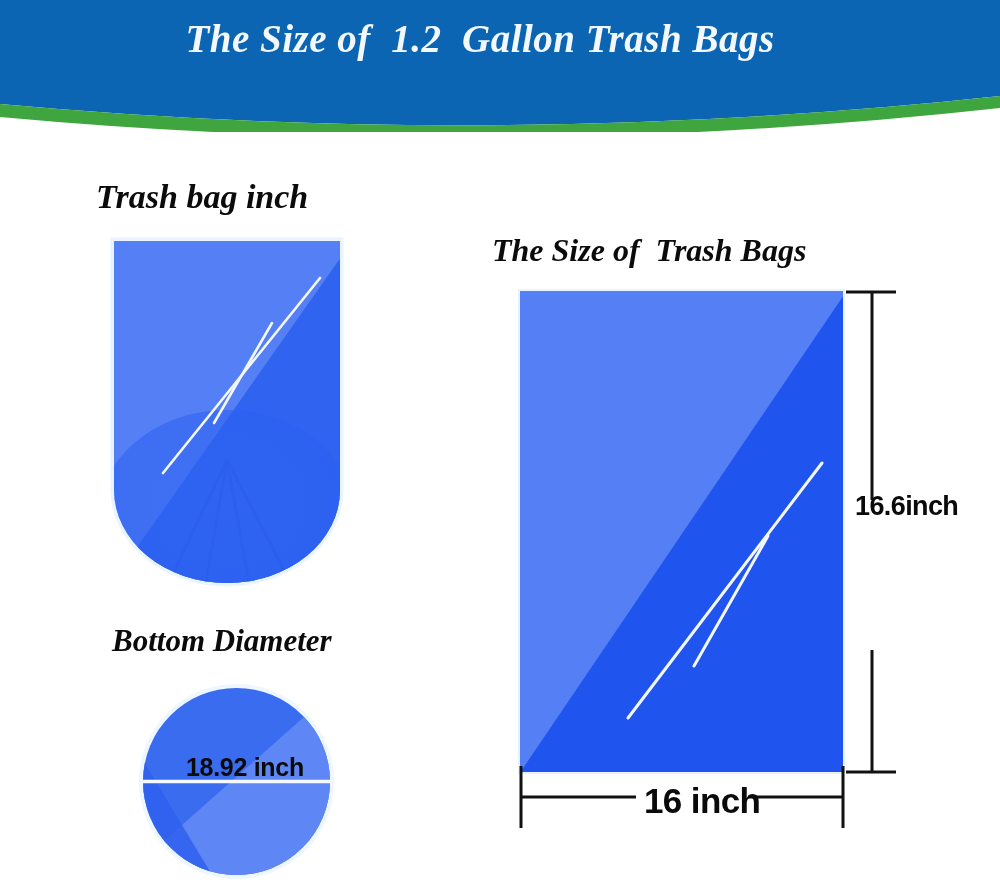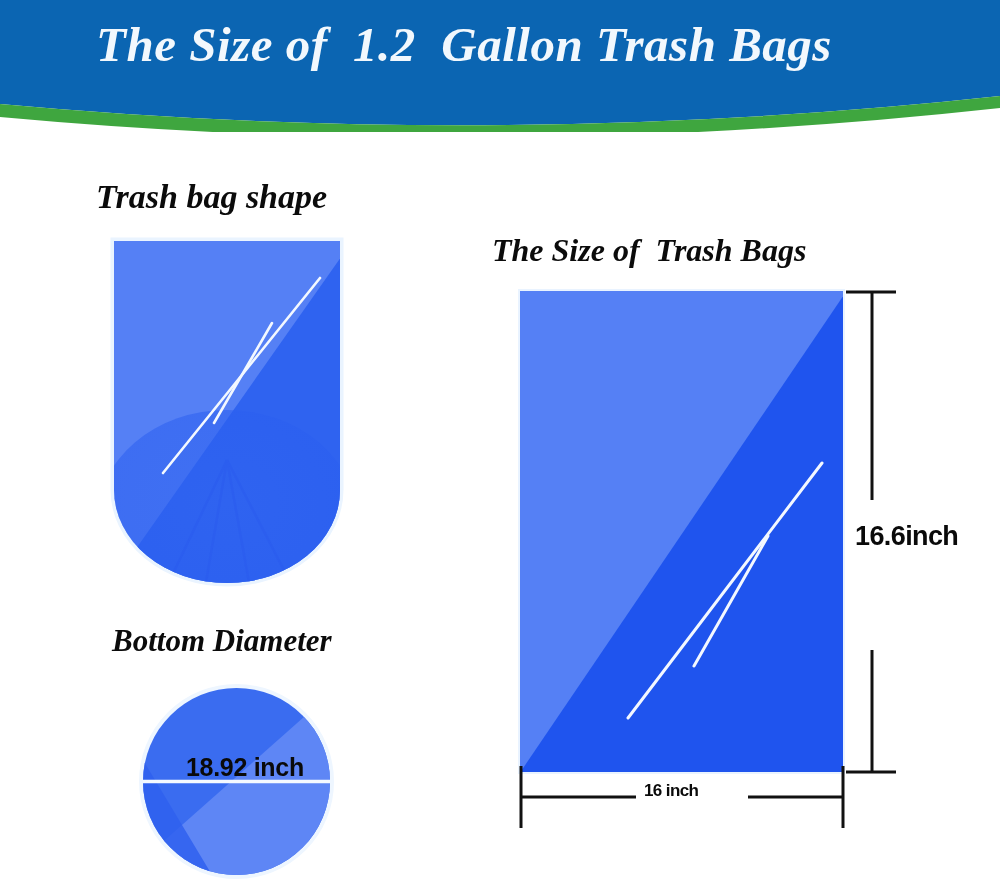--- a/index.html
+++ b/index.html
@@ -9,25 +9,25 @@
     font-family:"Liberation Serif", serif;
   }
 
   
   #banner {
     position:absolute; left:0; top:0; width:1000px; height:132px;
     overflow:hidden; background:#ffffff;
   }
   #banner-svg { position:absolute; left:0; top:0; }
   #banner-title {
-    position:absolute; left:0; top:16px; width:928px;
+    position:absolute; left:16px; top:16px; width:928px;
     text-align:center;
     font-family:"Liberation Serif", serif;
     font-weight:bold; font-style:italic;
-    font-size:49px; letter-spacing:0.5px;
+    font-size:39px; letter-spacing:0.5px;
     color:#f2f8fd;
     white-space:pre;
     z-index:3;
   }
 
   
   .heading {
     position:absolute;
     font-family:"Liberation Serif", serif;
     font-weight:bold; font-style:italic;
@@ -43,38 +43,38 @@
 
   
   .measure {
     position:absolute;
     font-family:"Liberation Sans", sans-serif;
     font-weight:bold;
     color:#0a0a0a;
     white-space:pre;
   }
   #m-diameter { left:186px; top:753px; font-size:25px; letter-spacing:-0.3px; }
-  #m-height   { left:855px; top:521px; font-size:27px; letter-spacing:-0.6px; }
-  #m-width    { left:644px; top:781px; font-size:17px; letter-spacing:-0.6px; }
+  #m-height   { left:855px; top:491px; font-size:27px; letter-spacing:-0.6px; }
+  #m-width    { left:644px; top:781px; font-size:35px; letter-spacing:-0.6px; }
 </style>
 </head>
 <body>
 
 <div id="banner">
   <svg id="banner-svg" width="1000" height="132" viewBox="0 0 1000 132">
     <rect x="0" y="0" width="1000" height="132" fill="#ffffff"></rect>
 
     <path d="M0,0 H1000 V96 Q500,150 0,104 Z" fill="#0b65b2"></path>
 
     <path d="M0,104 Q500,150 1000,96 L1000,108 Q500,163 0,117 Z" fill="#3fa63f"></path>
   </svg>
   <div id="banner-title">The Size of  1.2  Gallon Trash Bags</div>
 </div>
 
-<div class="heading" id="h-bagshape">Trash bag shape</div>
+<div class="heading" id="h-bagshape">Trash bag inch</div>
 
 <div class="heading" id="h-bottomdia">Bottom Diameter</div>
 
 <div class="heading" id="h-trashsize">The Size of  Trash Bags</div>
 
 <svg id="art" viewBox="0 0 1000 883">
   <defs>
 
     <filter id="softglow" x="-20%" y="-20%" width="140%" height="140%">
       <feGaussianBlur stdDeviation="2.2" result="b"></feGaussianBlur>

